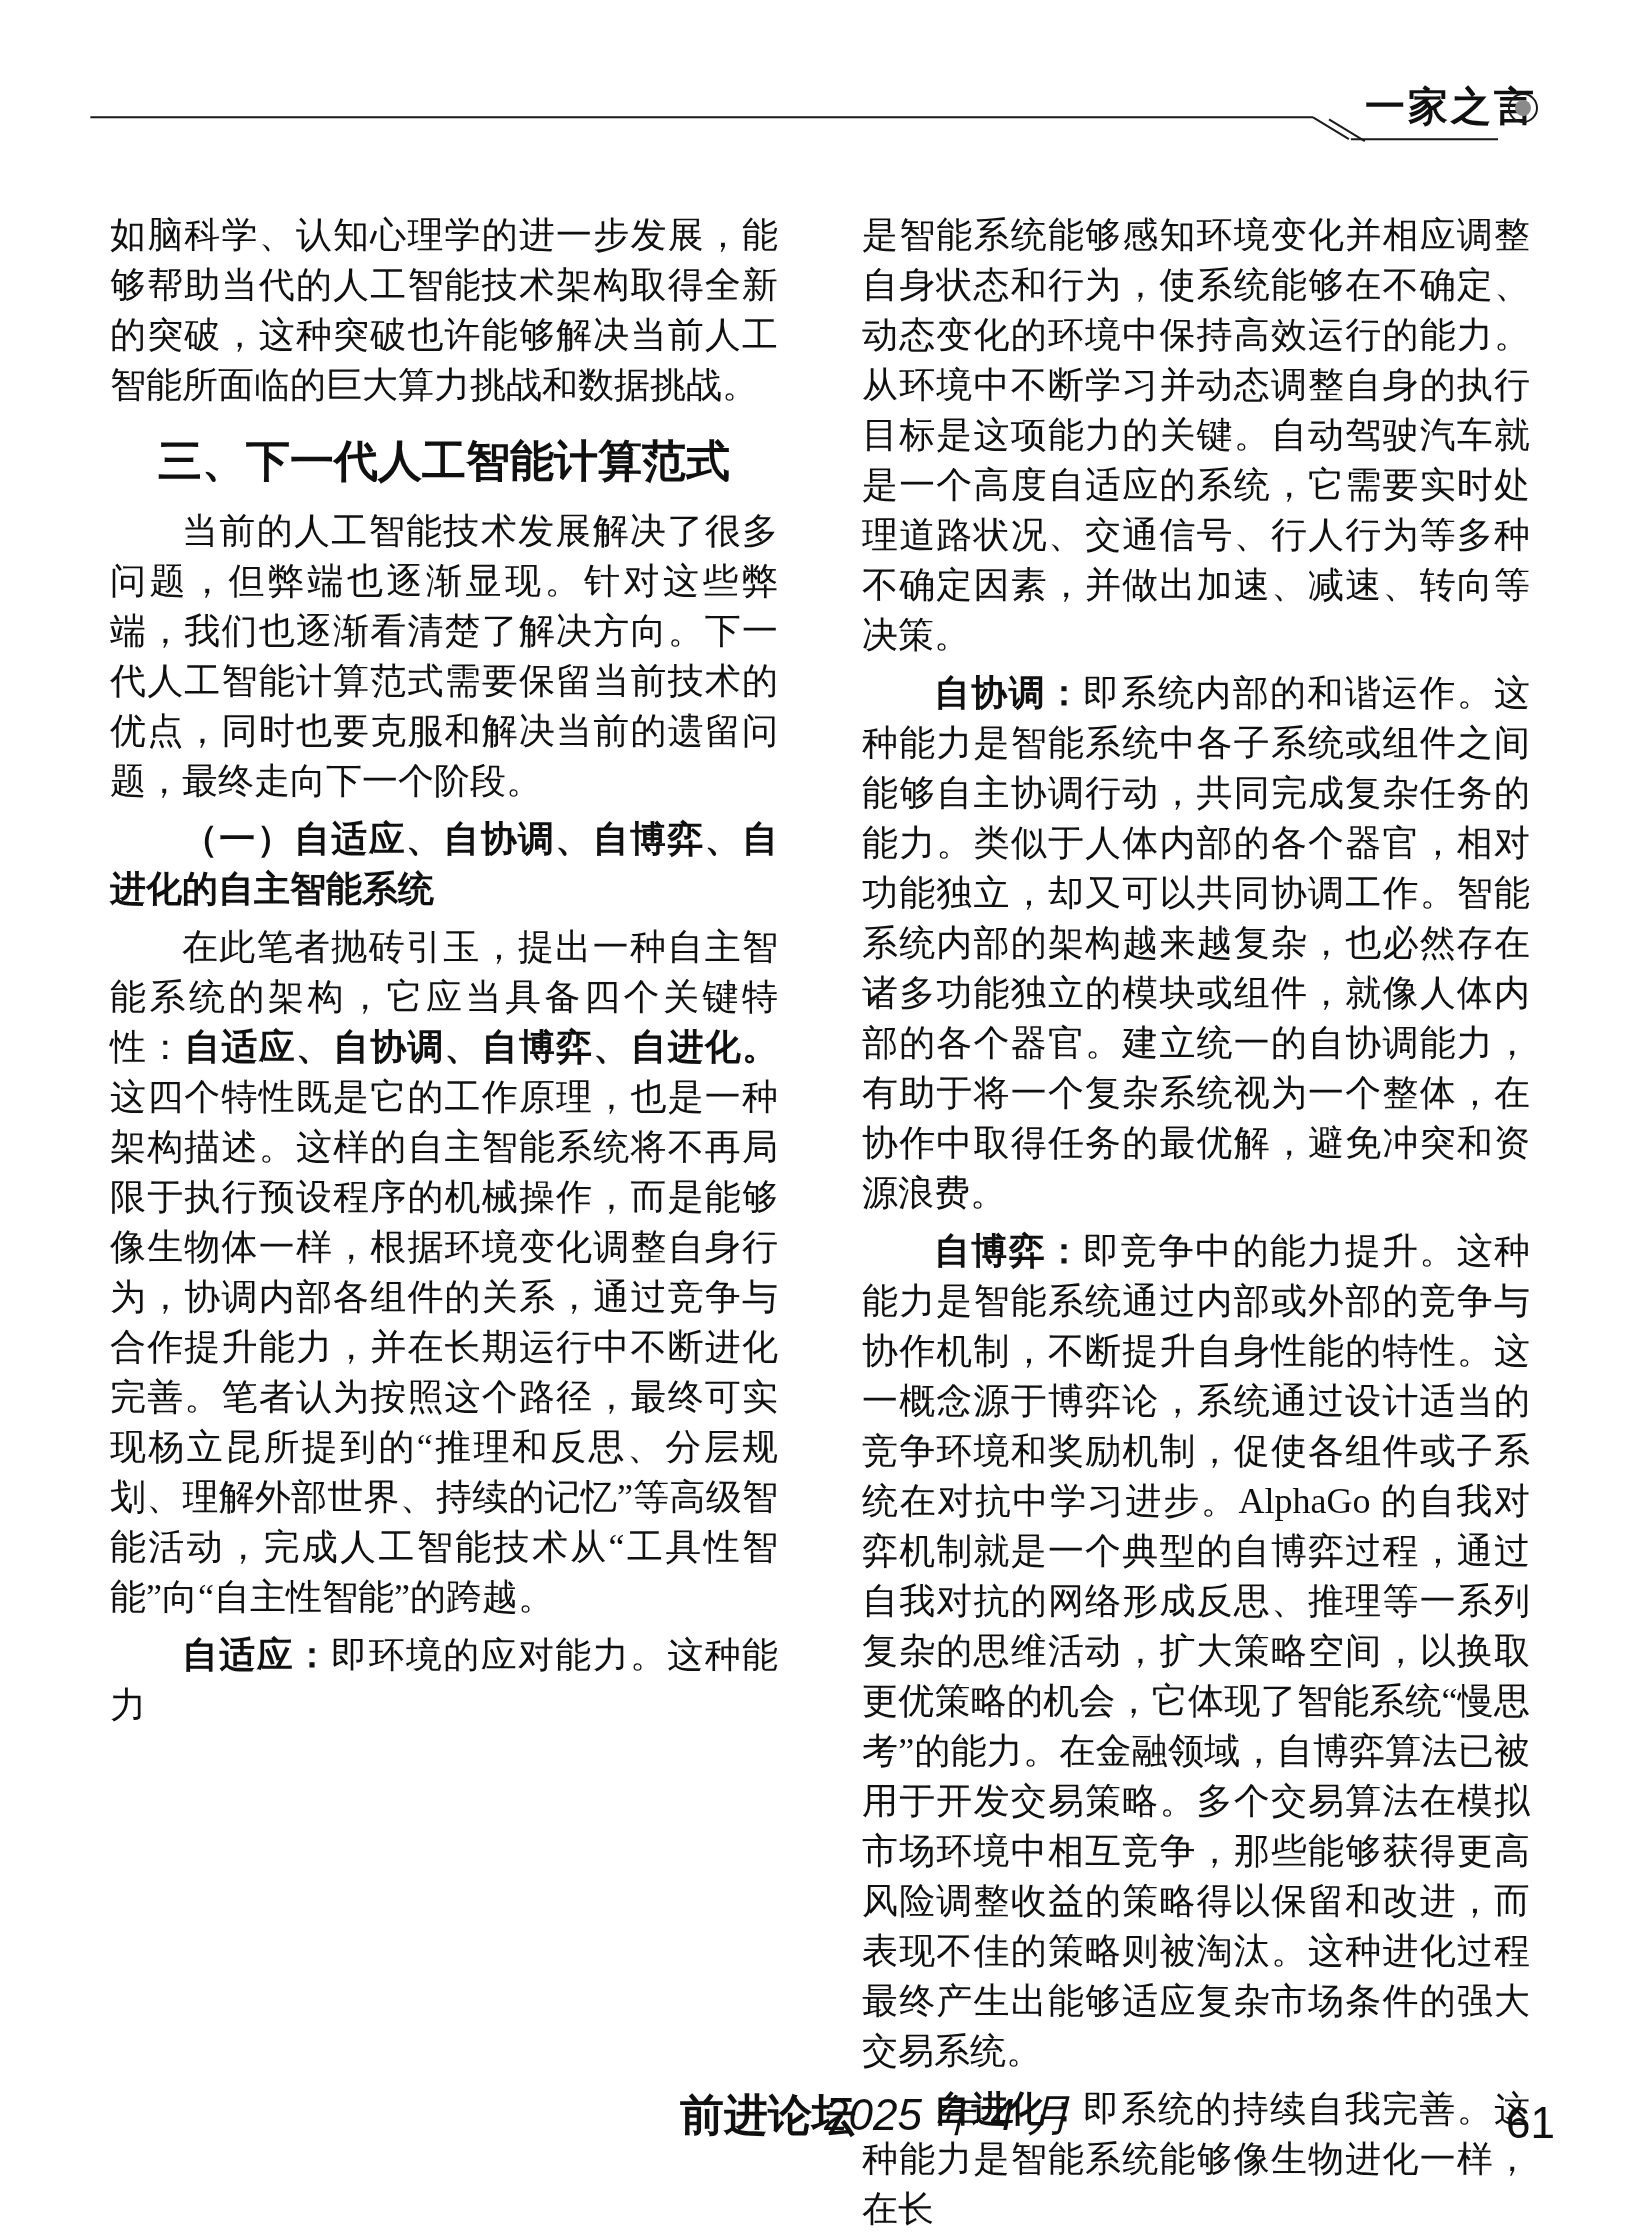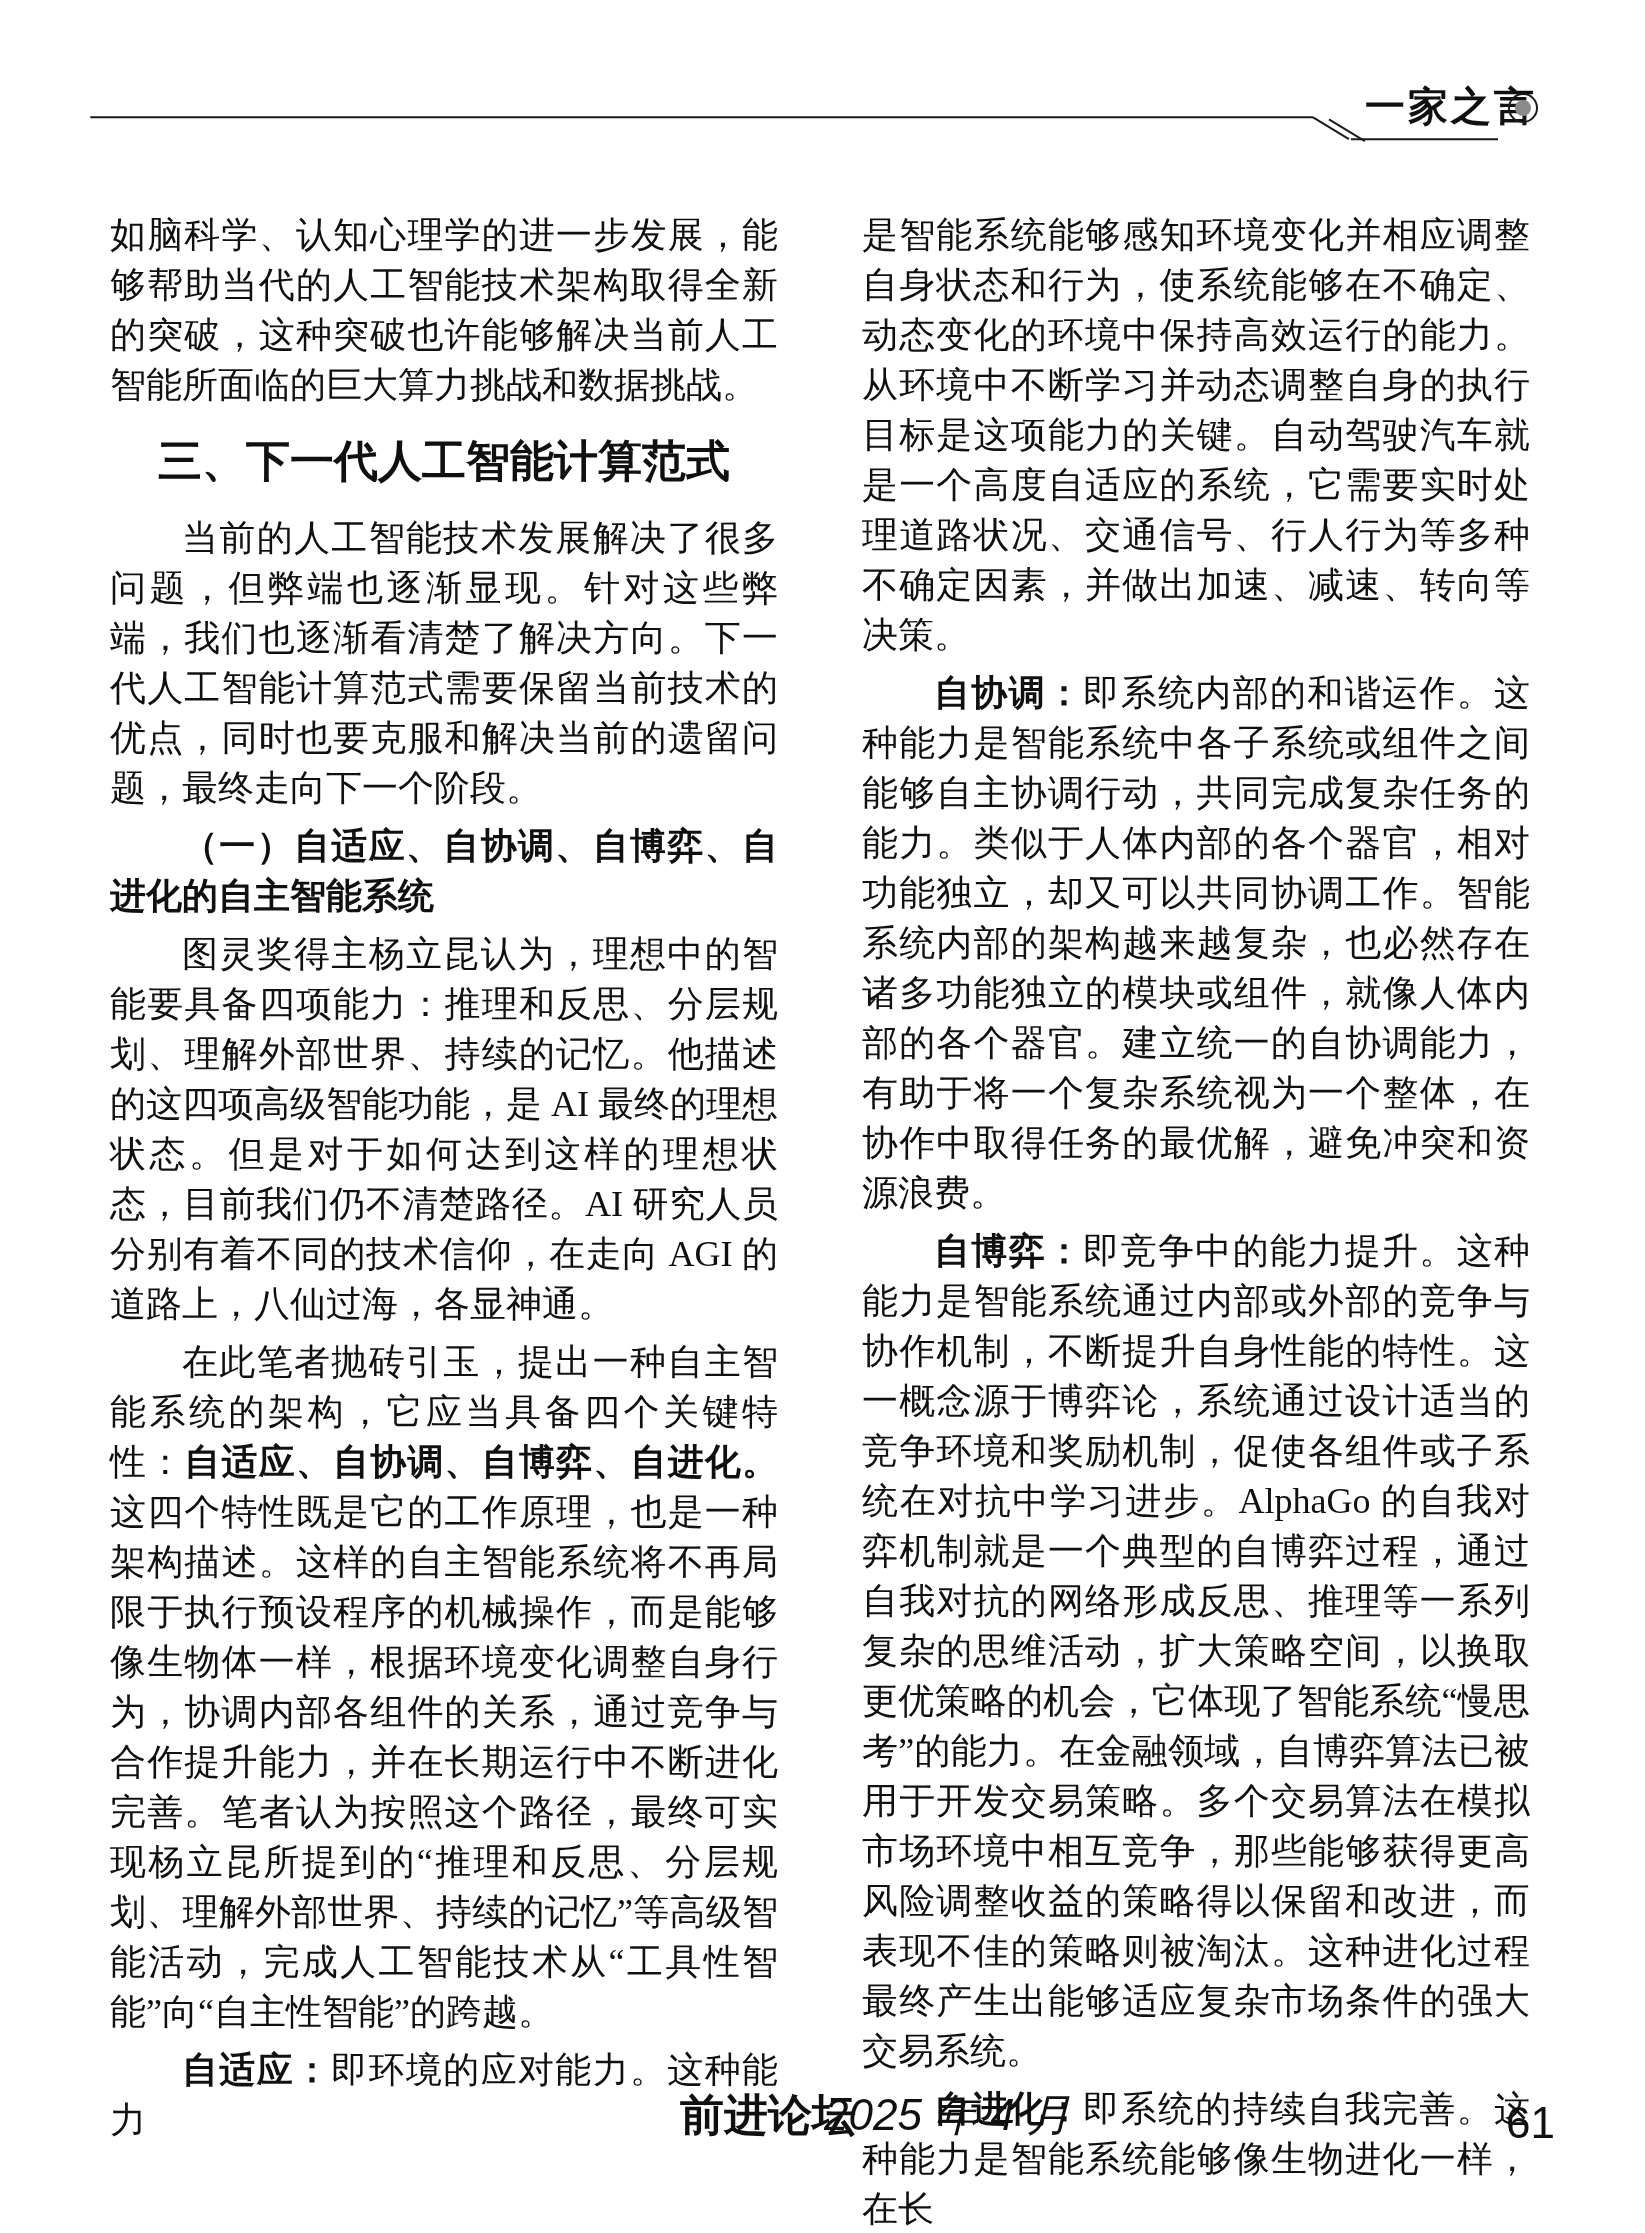--- a/index.html
+++ b/index.html
@@ -41,21 +41,21 @@
   .kw{
     font-weight:bold;
     font-family:"Liberation Sans","DejaVu Sans",sans-serif;
   }
   .subhead{font-weight:bold;}
   .sec-heading{
     font-weight:bold;
     font-family:"Liberation Sans","DejaVu Sans",sans-serif;
     font-size:44px;line-height:54px;
     text-align:center;
-    margin:24px 0 25px 0;
+    margin:24px 0 18px 0;
   }
   
   .footer{position:absolute;left:0;top:2095px;width:1646px;height:44px;font-size:44px;line-height:40px;}
   .footer .journal{
     position:absolute;left:680px;top:0;
     font-weight:bold;
     font-family:"Liberation Sans","DejaVu Sans",sans-serif;
   }
   .footer .date{
     position:absolute;left:824px;top:0;
@@ -85,21 +85,20 @@
 
   <div class="bullseye">
     <div class="dot"></div>
   </div>
 
   <div class="col col-left">
       <p class="para"><span>如脑科学、认知心理学的进一步发展，能够帮助当代的人工智能技术架构取得全新的突破，这种突破也许能够解决当前人工智能所面临的巨大算力挑战和数据挑战。</span></p>
       <div class="sec-heading">三、下一代人工智能计算范式</div>
       <p class="para indent"><span>当前的人工智能技术发展解决了很多问题，但弊端也逐渐显现。针对这些弊端，我们也逐渐看清楚了解决方向。下一代人工智能计算范式需要保留当前技术的优点，同时也要克服和解决当前的遗留问题，最终走向下一个阶段。</span></p>
       <p class="para indent subhead"><span class="kw">（一）自适应、自协调、自博弈、自进化的自主智能系统</span></p>
-      <p class="para indent"><span>图灵奖得主杨立昆认为，理想中的智能要具备四项能力：推理和反思、分层规划、理解外部世界、持续的记忆。他描述的这四项高级智能功能，是 AI 最终的理想状态。但是对于如何达到这样的理想状态，目前我们仍不清楚路径。AI 研究人员分别有着不同的技术信仰，在走向 AGI 的道路上，八仙过海，各显神通。</span></p>
       <p class="para indent"><span>在此笔者抛砖引玉，提出一种自主智能系统的架构，它应当具备四个关键特性：</span><span class="kw">自适应、自协调、自博弈、自进化。</span><span>这四个特性既是它的工作原理，也是一种架构描述。这样的自主智能系统将不再局限于执行预设程序的机械操作，而是能够像生物体一样，根据环境变化调整自身行为，协调内部各组件的关系，通过竞争与合作提升能力，并在长期运行中不断进化完善。笔者认为按照这个路径，最终可实现杨立昆所提到的“推理和反思、分层规划、理解外部世界、持续的记忆”等高级智能活动，完成人工智能技术从“工具性智能”向“自主性智能”的跨越。</span></p>
       <p class="para indent"><span class="kw">自适应：</span><span>即环境的应对能力。这种能力</span></p>
     </div>
   <div class="col col-right">
       <p class="para"><span>是智能系统能够感知环境变化并相应调整自身状态和行为，使系统能够在不确定、动态变化的环境中保持高效运行的能力。从环境中不断学习并动态调整自身的执行目标是这项能力的关键。自动驾驶汽车就是一个高度自适应的系统，它需要实时处理道路状况、交通信号、行人行为等多种不确定因素，并做出加速、减速、转向等决策。</span></p>
       <p class="para indent"><span class="kw">自协调：</span><span>即系统内部的和谐运作。这种能力是智能系统中各子系统或组件之间能够自主协调行动，共同完成复杂任务的能力。类似于人体内部的各个器官，相对功能独立，却又可以共同协调工作。智能系统内部的架构越来越复杂，也必然存在诸多功能独立的模块或组件，就像人体内部的各个器官。建立统一的自协调能力，有助于将一个复杂系统视为一个整体，在协作中取得任务的最优解，避免冲突和资源浪费。</span></p>
       <p class="para indent"><span class="kw">自博弈：</span><span>即竞争中的能力提升。这种能力是智能系统通过内部或外部的竞争与协作机制，不断提升自身性能的特性。这一概念源于博弈论，系统通过设计适当的竞争环境和奖励机制，促使各组件或子系统在对抗中学习进步。AlphaGo 的自我对弈机制就是一个典型的自博弈过程，通过自我对抗的网络形成反思、推理等一系列复杂的思维活动，扩大策略空间，以换取更优策略的机会，它体现了智能系统“慢思考”的能力。在金融领域，自博弈算法已被用于开发交易策略。多个交易算法在模拟市场环境中相互竞争，那些能够获得更高风险调整收益的策略得以保留和改进，而表现不佳的策略则被淘汰。这种进化过程最终产生出能够适应复杂市场条件的强大交易系统。</span></p>
       <p class="para indent"><span class="kw">自进化：</span><span>即系统的持续自我完善。这种能力是智能系统能够像生物进化一样，在长</span></p>
     </div>
 

